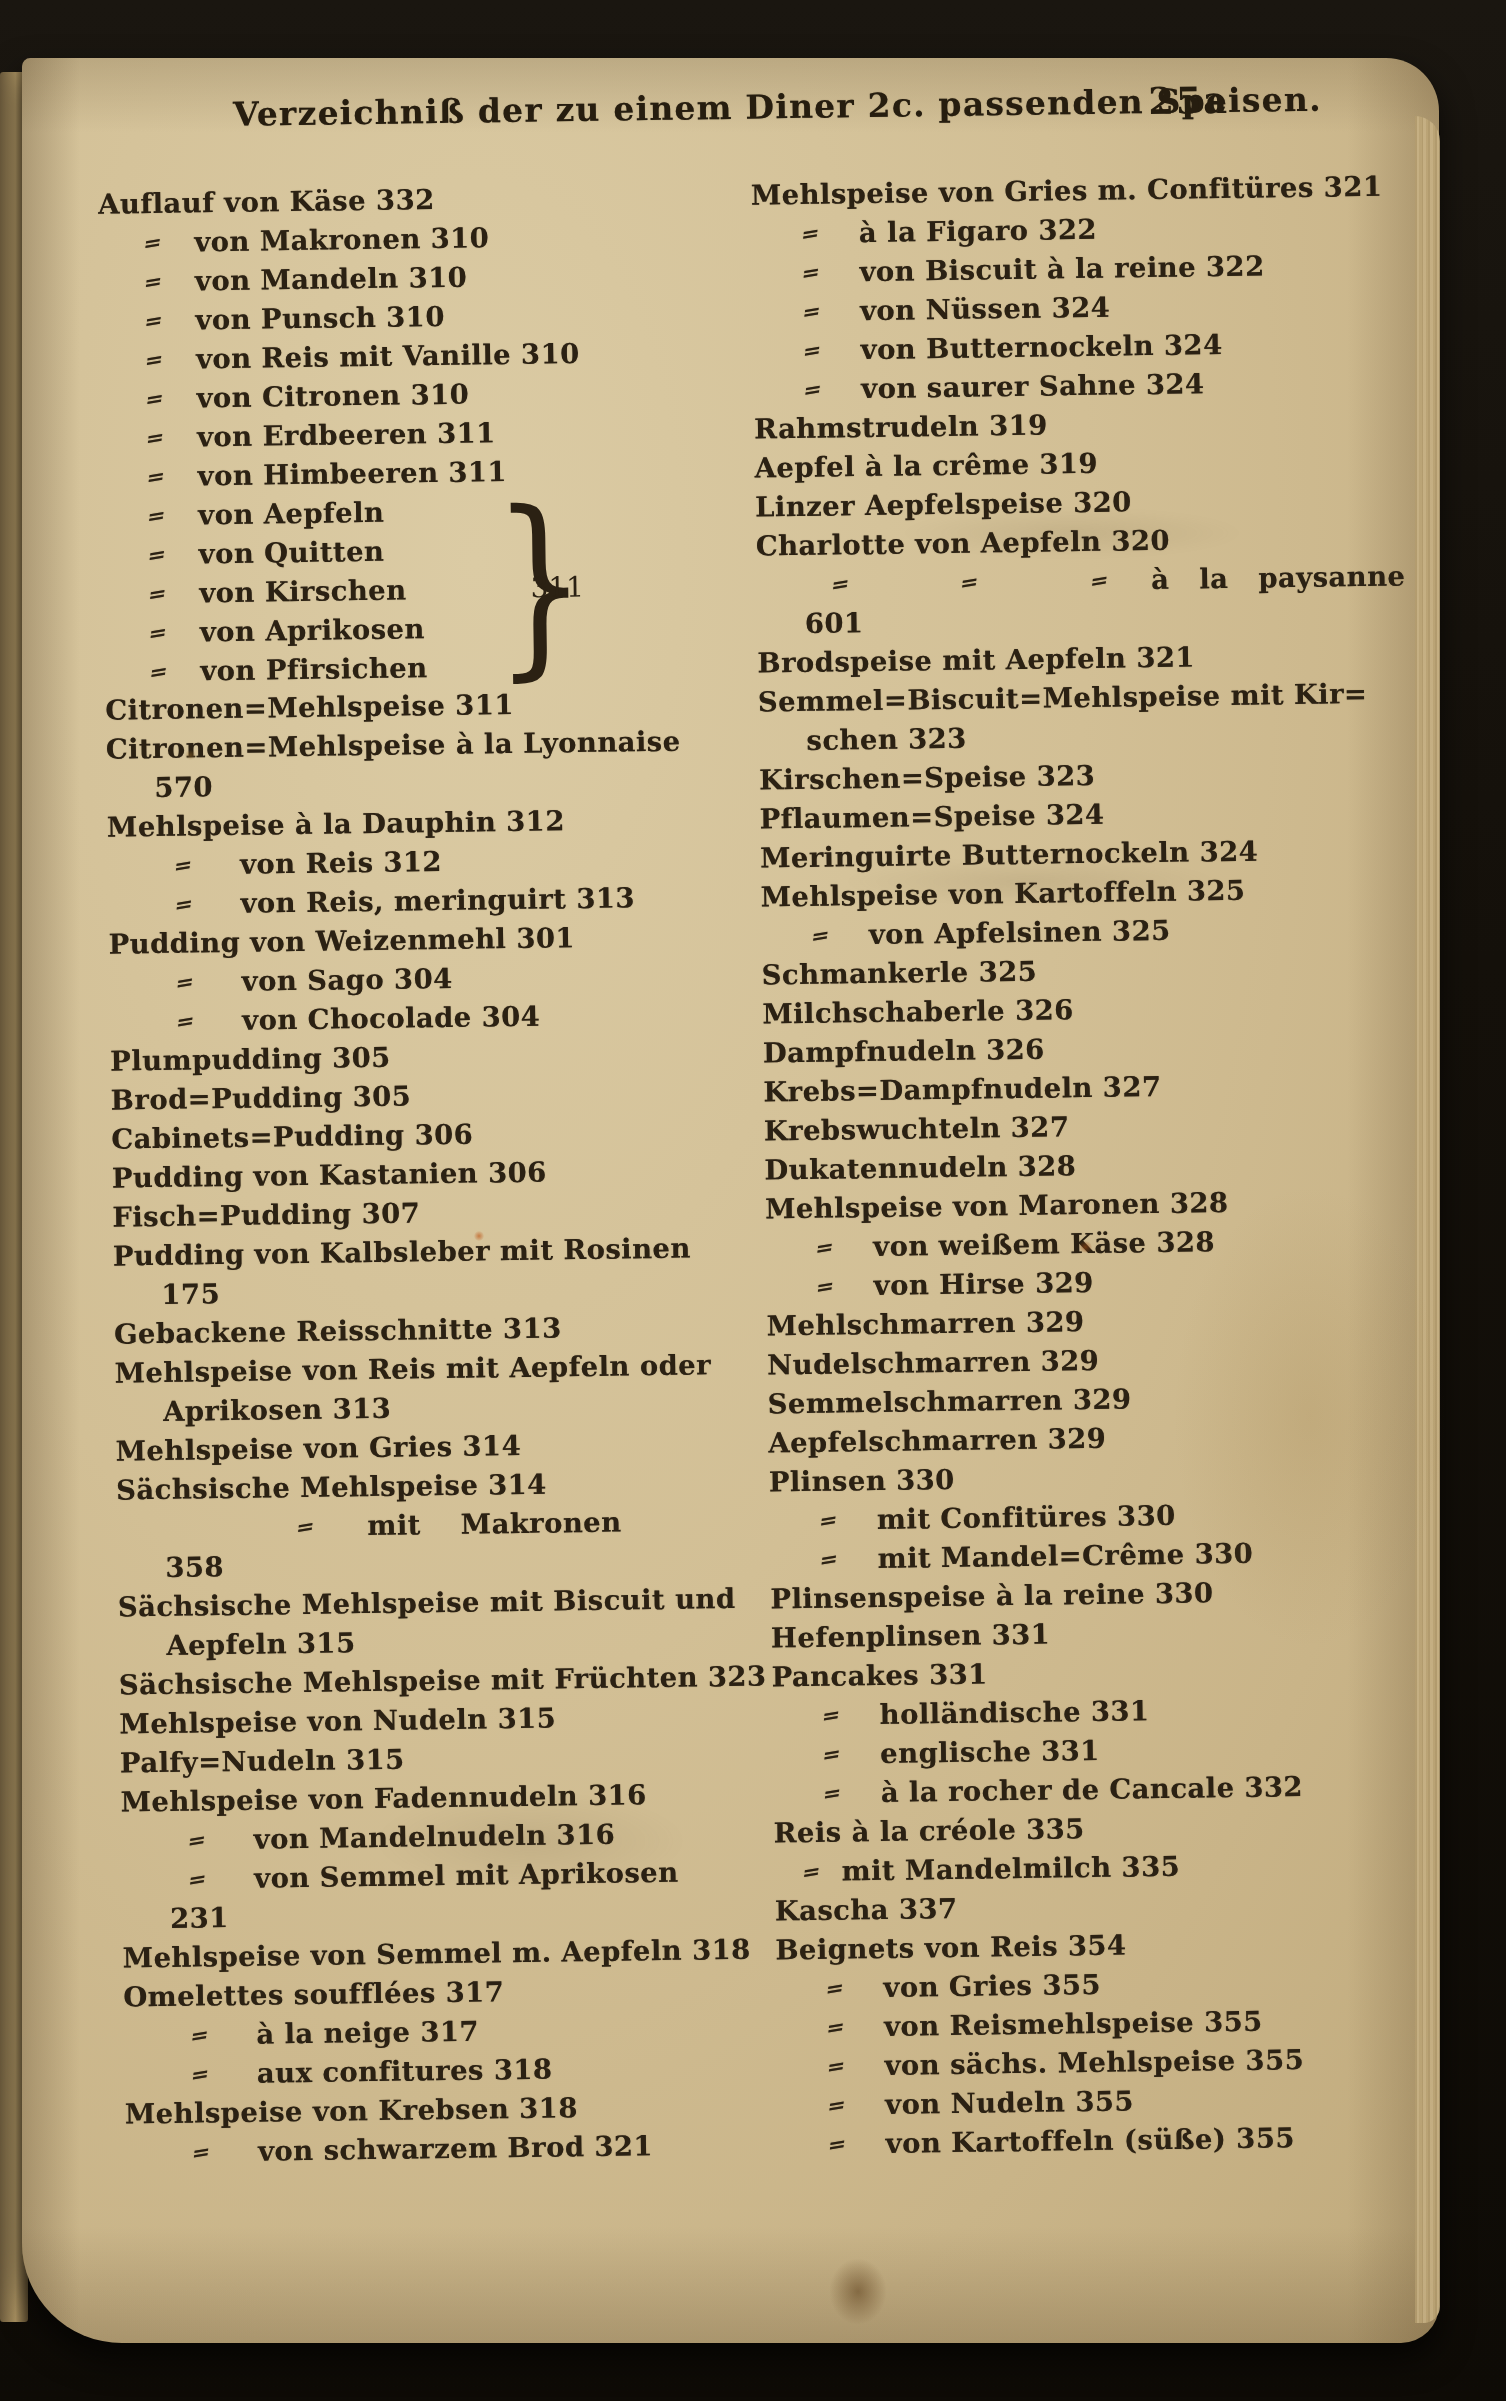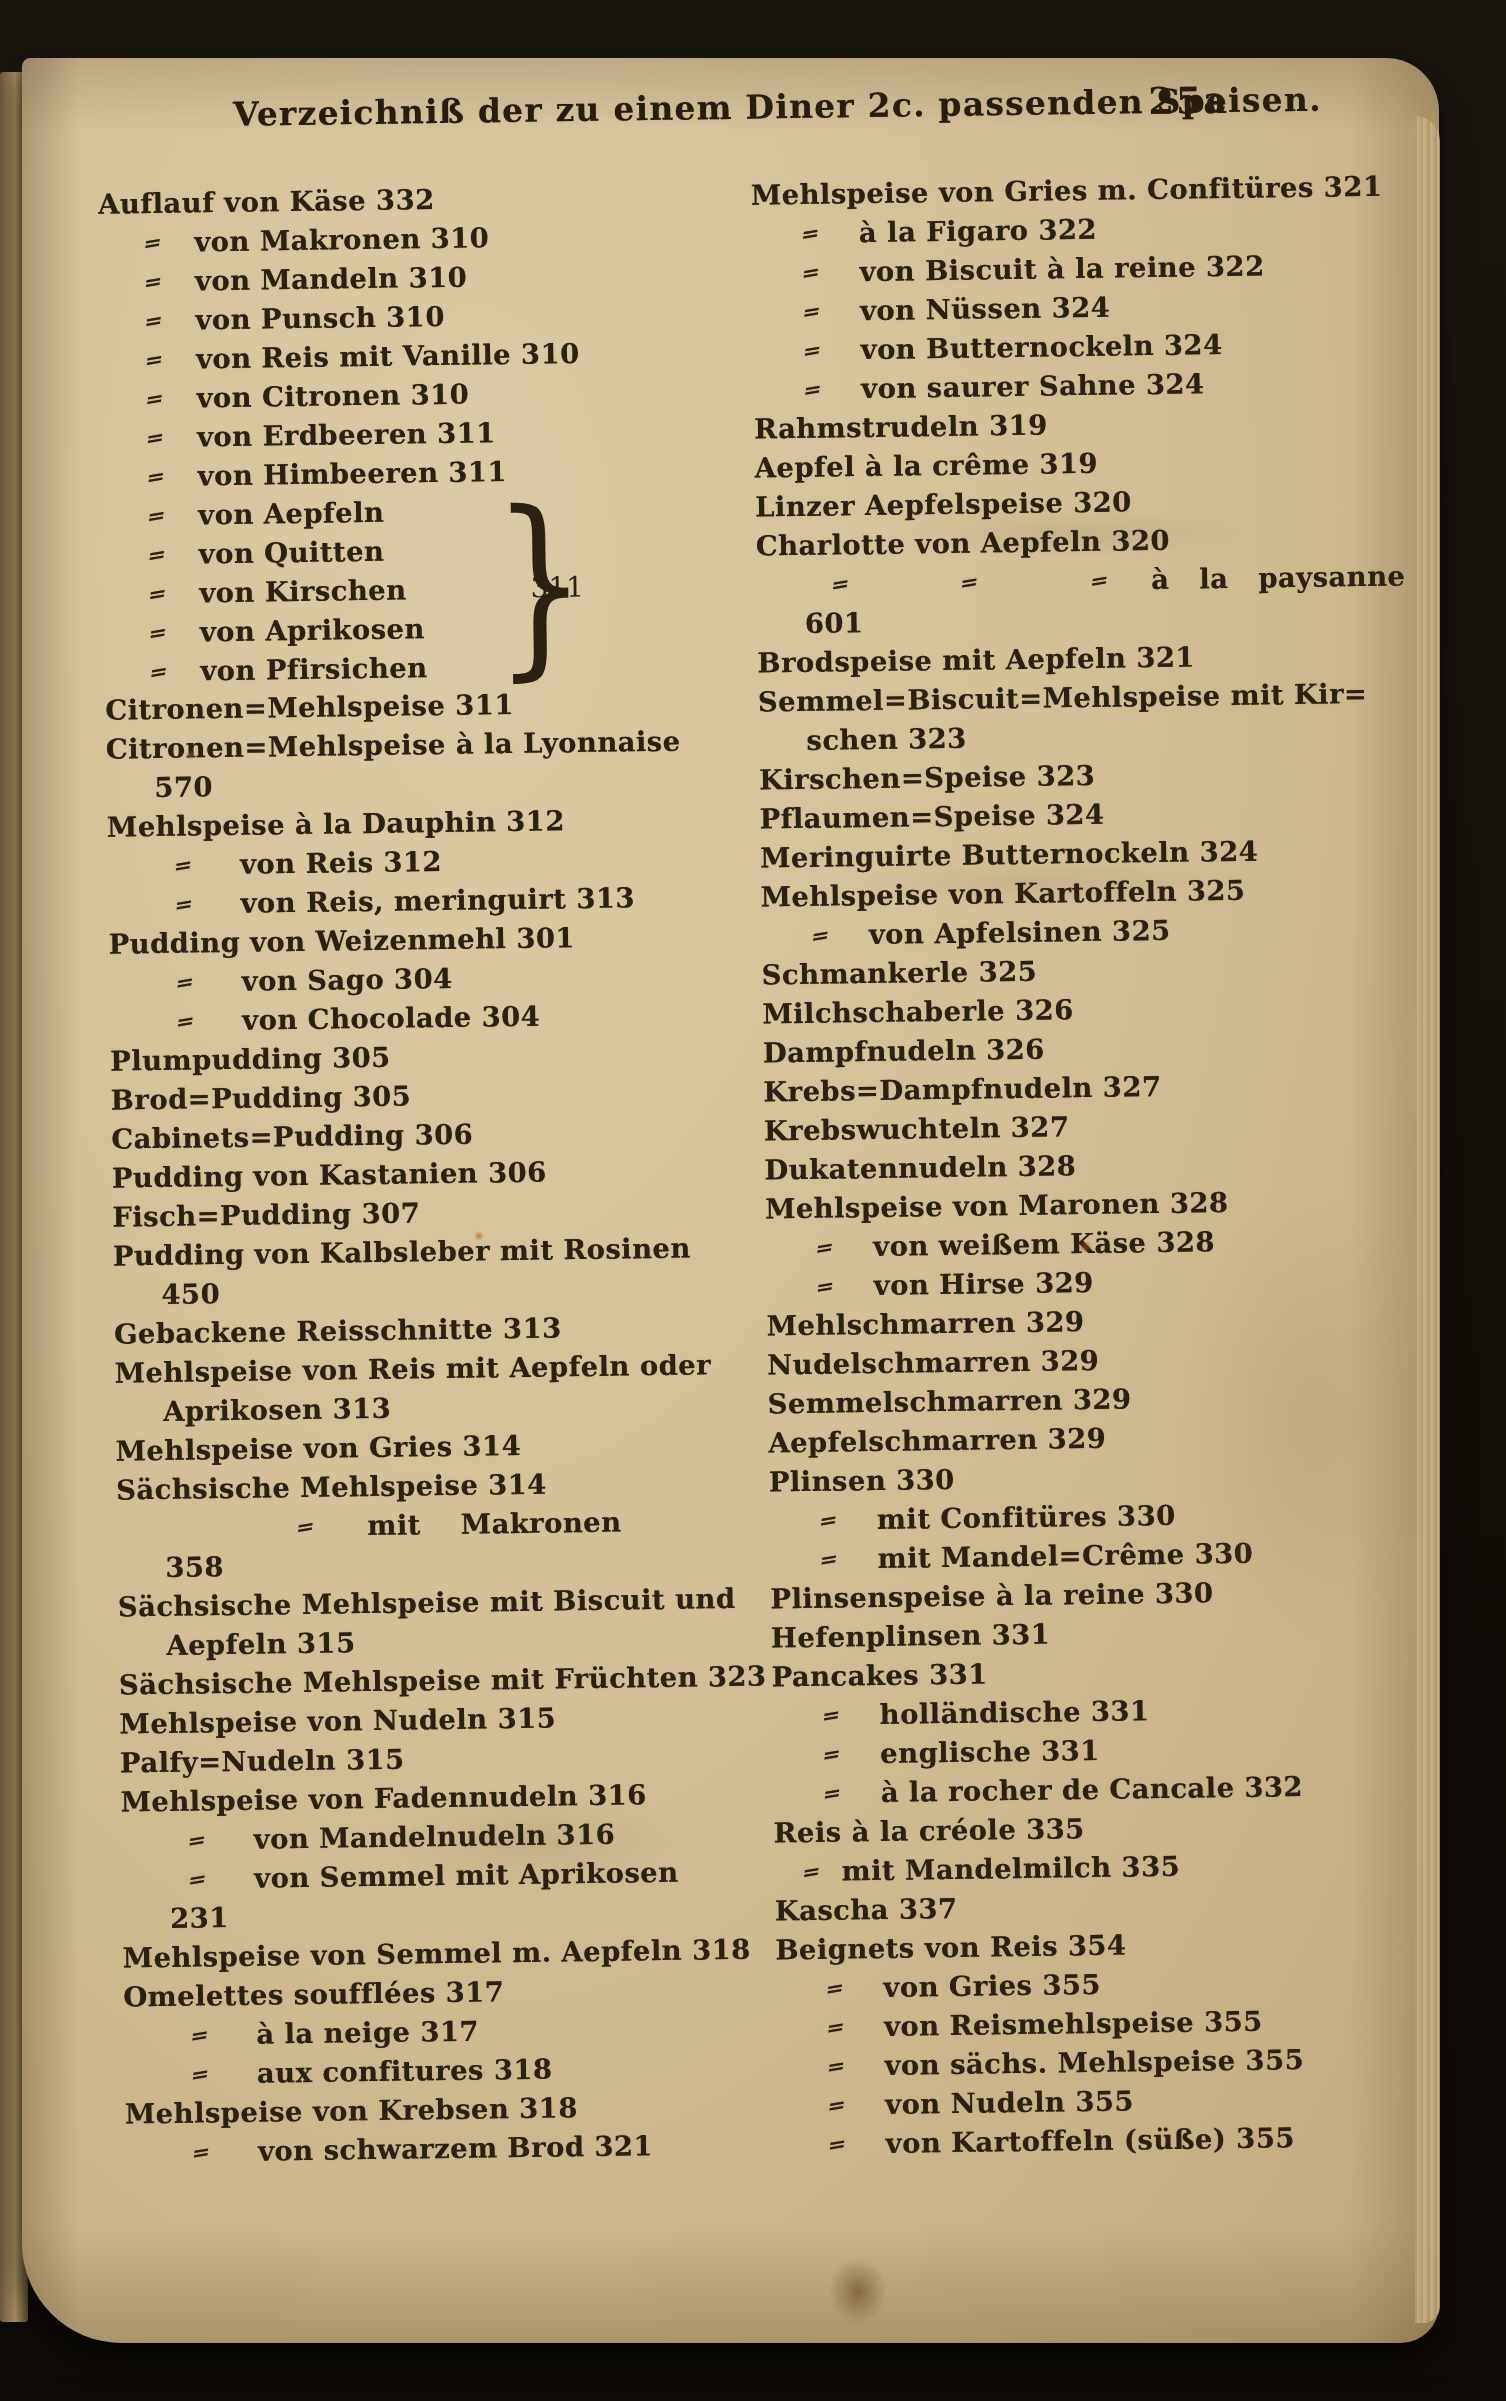--- a/index.html
+++ b/index.html
@@ -151,21 +151,21 @@
             <div class="line in-d2"><span class="mark">=</span><span class="t">von Reis, meringuirt 313</span></div>
             <div class="line in-p"><span class="t">Pudding von Weizenmehl 301</span></div>
             <div class="line in-d2"><span class="mark">=</span><span class="t">von Sago 304</span></div>
             <div class="line in-d2"><span class="mark">=</span><span class="t">von Chocolade 304</span></div>
             <div class="line in-p"><span class="t">Plumpudding 305</span></div>
             <div class="line in-p"><span class="t">Brod=Pudding 305</span></div>
             <div class="line in-p"><span class="t">Cabinets=Pudding 306</span></div>
             <div class="line in-p"><span class="t">Pudding von Kastanien 306</span></div>
             <div class="line in-p"><span class="t">Fisch=Pudding 307</span></div>
             <div class="line in-p"><span class="t">Pudding von Kalbsleber mit Rosinen</span></div>
-            <div class="line in-w"><span class="t">450</span></div>
+            <div class="line in-w"><span class="t">175</span></div>
             <div class="line in-p"><span class="t">Gebackene Reisschnitte 313</span></div>
             <div class="line in-p"><span class="t">Mehlspeise von Reis mit Aepfeln oder</span></div>
             <div class="line in-w"><span class="t">Aprikosen 313</span></div>
             <div class="line in-p"><span class="t">Mehlspeise von Gries 314</span></div>
             <div class="line in-p"><span class="t">Sächsische Mehlspeise 314</span></div>
             <div class="line in-d3"><span class="mark">=</span><span class="t">mit Makronen</span></div>
             <div class="line in-w"><span class="t">358</span></div>
             <div class="line in-p"><span class="t">Sächsische Mehlspeise mit Biscuit und</span></div>
             <div class="line in-w"><span class="t">Aepfeln 315</span></div>
             <div class="line in-p"><span class="t">Sächsische Mehlspeise mit Früchten 323</span></div>

